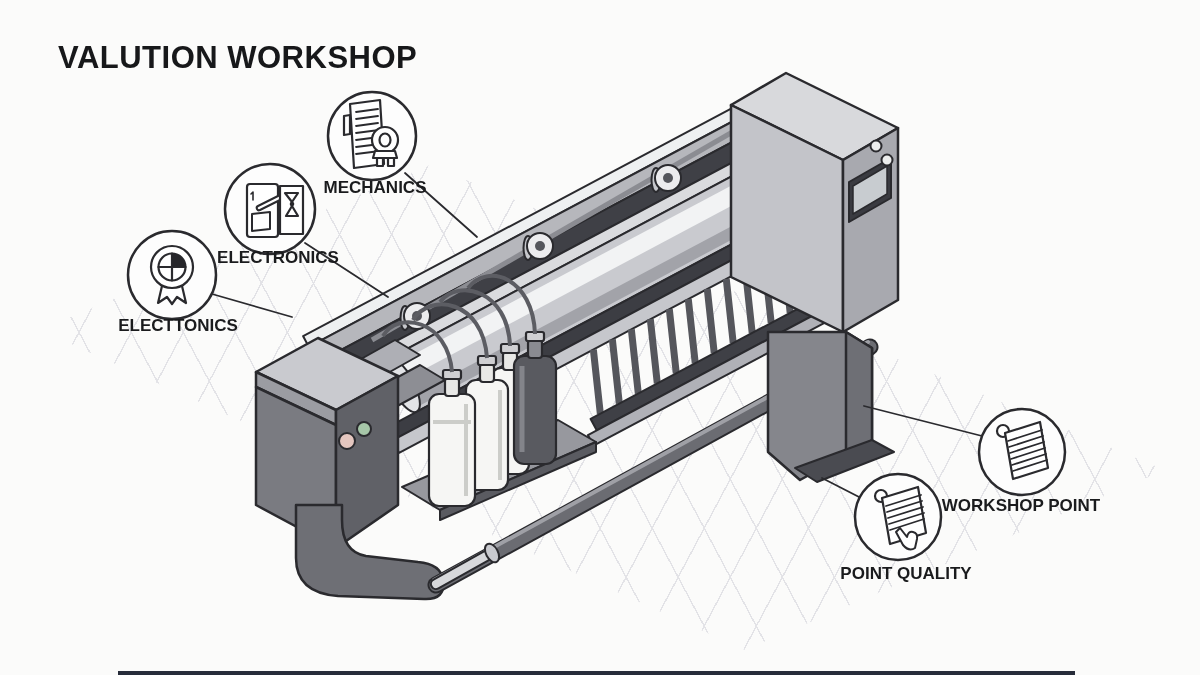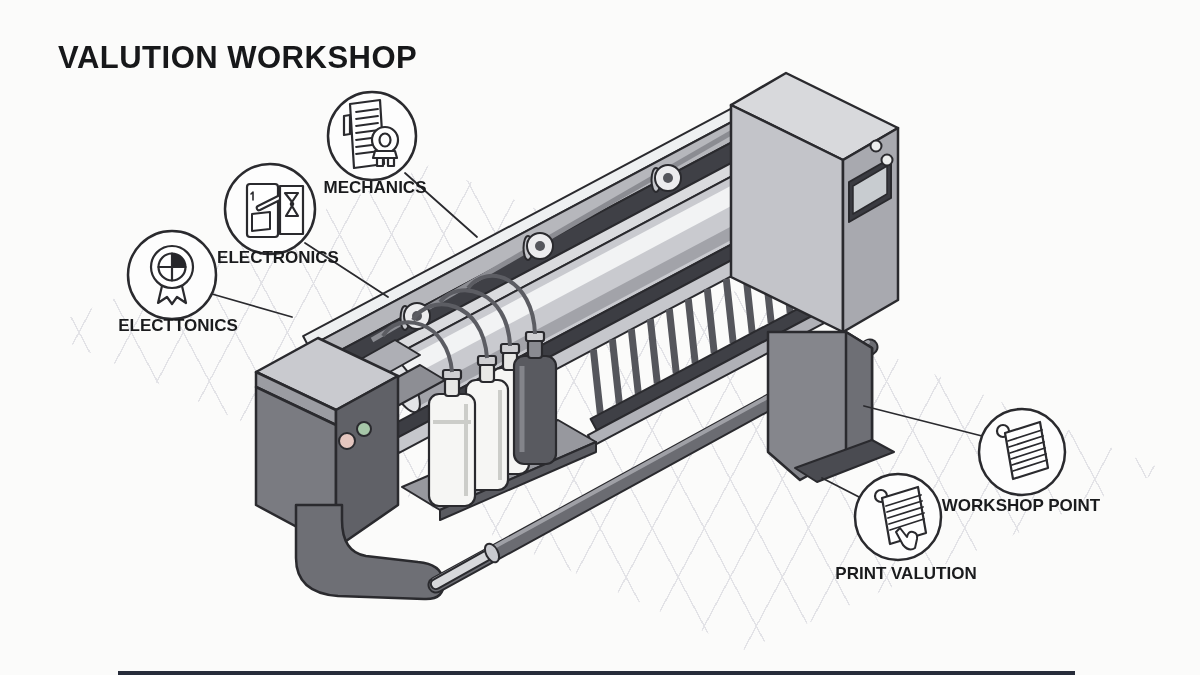--- a/index.html
+++ b/index.html
@@ -221,16 +221,16 @@
           <path stroke-width="2" fill="#fff" d="M903,545 L896,532 L900,528 L907,537 Q908,531 913,532 Q918,533 917,539 L915,548 Q909,552 903,545 Z"></path>
         </g>
       </g>
     </g>
   </svg>
 
   <div class="callout-label" style="left:375px;top:178px">MECHANICS</div>
   <div class="callout-label" style="left:278px;top:248px">ELECTRONICS</div>
   <div class="callout-label" style="left:178px;top:316px">ELECTTONICS</div>
   <div class="callout-label" style="left:1021px;top:496px">WORKSHOP POINT</div>
-  <div class="callout-label" style="left:906px;top:564px">PRINT VALUTION</div>
+  <div class="callout-label" style="left:906px;top:564px">POINT QUALITY</div>
 
   <div class="bottom-bar"></div>
 </div>
 
 </body></html>

